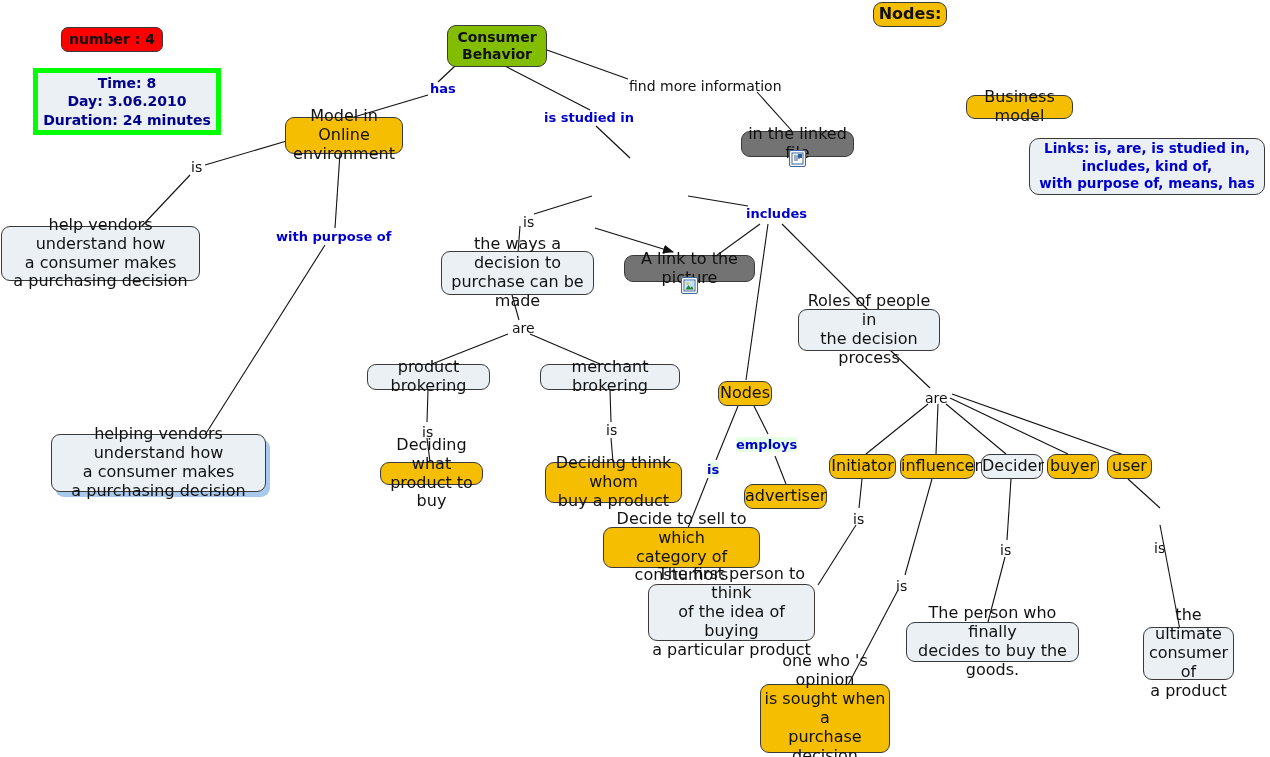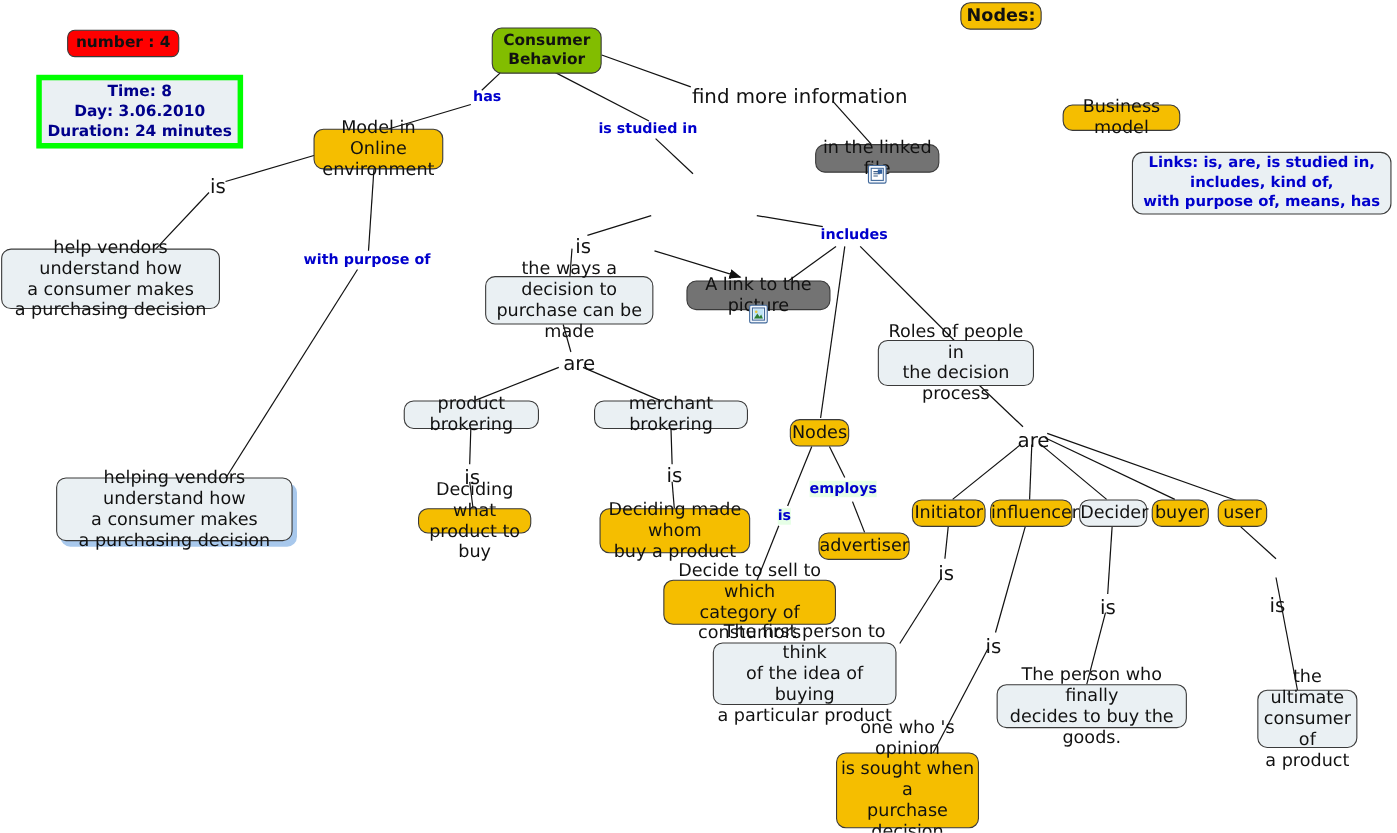--- a/index.html
+++ b/index.html
@@ -52,21 +52,21 @@
     position:absolute;box-sizing:border-box;
     background:#EAF0F3;border:1px solid #3a3a3a;border-radius:10px;
     color:#0000CC;font-weight:bold;font-size:13.5px;
     display:flex;align-items:center;justify-content:center;text-align:center;
     line-height:1.32;white-space:pre-line;
   }
 
   
   .elabel{
     position:absolute;
-    font-size:18px;color:#111;
+    font-size:14px;color:#111;
     white-space:nowrap;
   }
   .elabel.link{color:#0000CC;font-weight:bold;font-size:13px;}
   .elabel.hl{background:#E6FFE6;}
 
   
   .badge{
     position:absolute;width:17px;height:17px;
     border:1px solid #41699B;
     background:#F2F6FC;
@@ -239,21 +239,21 @@
   <div class="node pale fs13" style="left:540px;top:364px;width:140px;height:26px;">
     <span class="lbl">merchant brokering</span>
   </div>
 
   <div class="node gold fs13" style="left:380px;top:462px;width:103px;height:23px;">
     <span class="lbl">Deciding what
 product to buy</span>
   </div>
 
   <div class="node gold fs13" style="left:545px;top:462px;width:137px;height:41px;">
-    <span class="lbl">Deciding made whom
+    <span class="lbl">Deciding think whom
 buy a product</span>
   </div>
 
   <div class="node gold fs13" style="left:718px;top:381px;width:54px;height:25px;">
     <span class="lbl">Nodes</span>
   </div>
 
   <div class="node gold fs13" style="left:744px;top:484px;width:83px;height:25px;justify-content:flex-end;">
     <span class="lbl">advertiser</span>
   </div>

